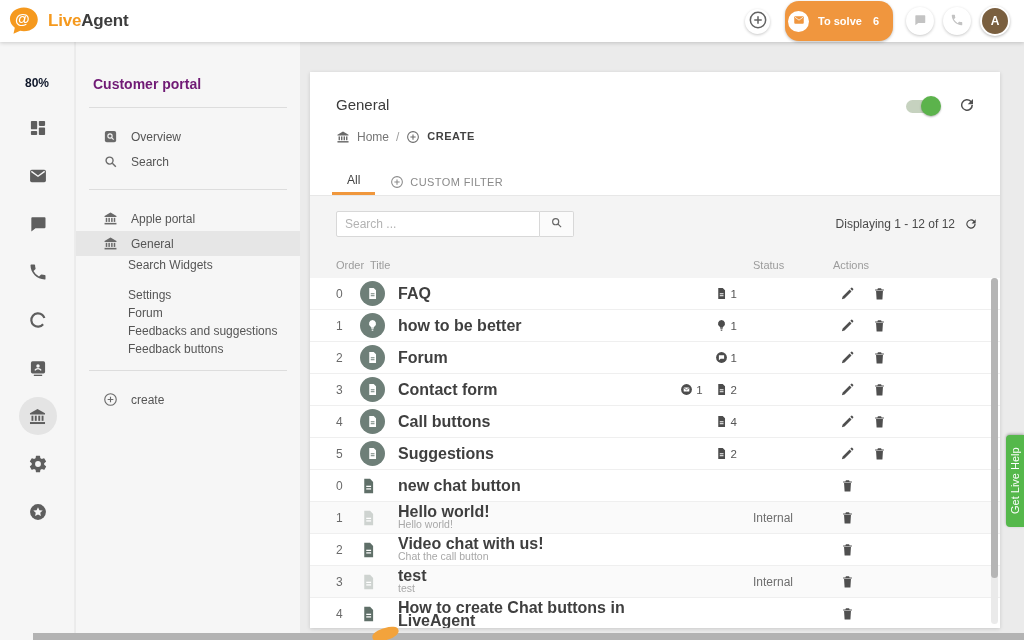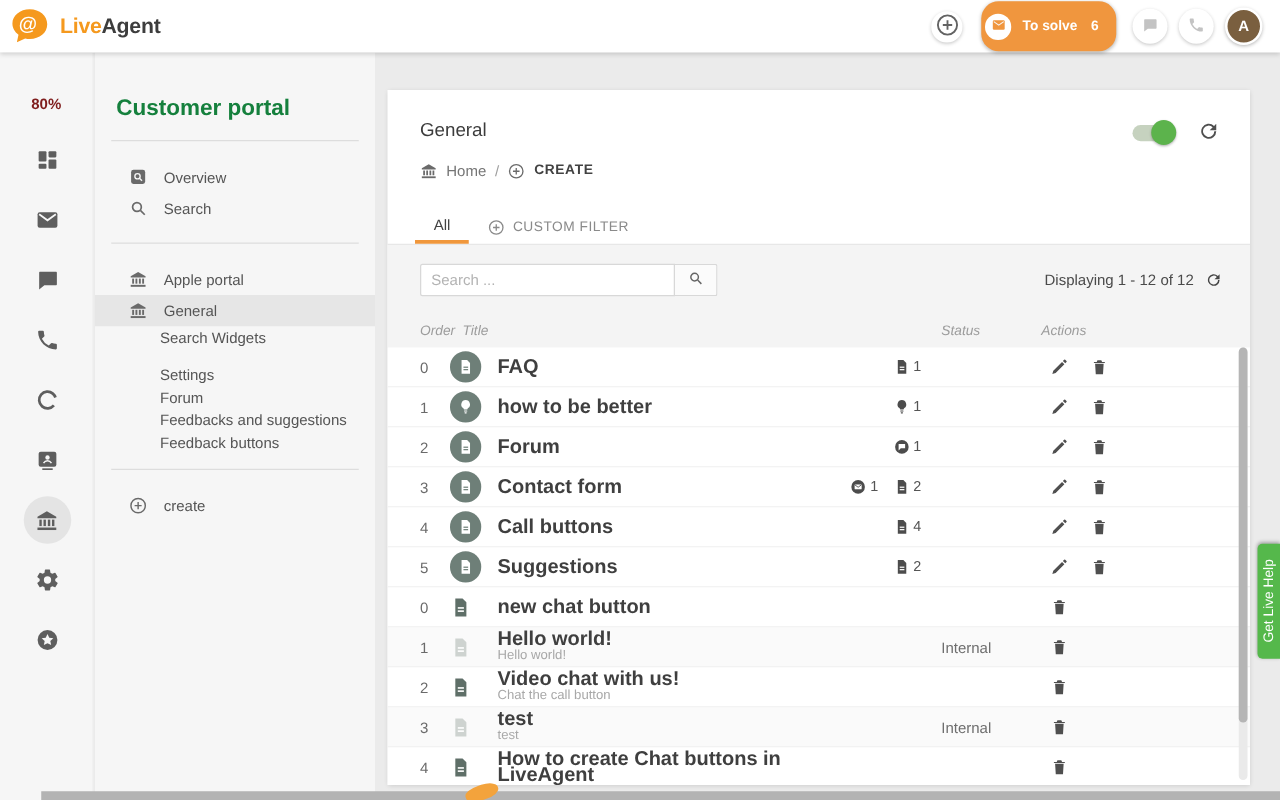--- a/index.html
+++ b/index.html
@@ -18,30 +18,30 @@
   .plus-btn{width:25px;height:25px;border-radius:50%;background:#fff;border:none;color:#636363;display:flex;align-items:center;justify-content:center;box-shadow:0 1px 3px rgba(0,0,0,.22);cursor:pointer;margin-right:6px;}
   .plus-btn svg{width:20px;height:20px;}
   .pill{height:40px;border-radius:14px;background:#F0963E;display:flex;align-items:center;padding:0 14px 0 3px;color:#fff;font-weight:bold;font-size:11px;border:none;box-shadow:0 1px 3px rgba(0,0,0,.25);cursor:pointer;gap:9px;margin-right:4px;}
   .pill-badge{width:21px;height:21px;border-radius:50%;background:#fff;display:flex;align-items:center;justify-content:center;color:#F0963E;}
   .pill-badge svg{width:12px;height:12px;}
   .pill-count{margin-left:2px;}
   .avatar{width:30px;height:30px;border-radius:50%;background:#7A5F3F;color:#fff;font-weight:bold;font-size:12px;display:flex;align-items:center;justify-content:center;border:2px solid #fff;box-shadow:0 1px 3px rgba(0,0,0,.28);cursor:pointer;}
 
   
   .rail{position:absolute;top:42px;left:0;width:75px;bottom:0;background:#f6f6f6;border-right:1px solid #ececec;z-index:2;}
-  .zoom-chip{margin:34px 12px 14px;text-align:center;font-size:12px;font-weight:bold;color:#7f1d1d;cursor:pointer;}
+  .zoom-chip{margin:34px 12px 14px;text-align:center;font-size:12px;font-weight:bold;color:#0f172a;cursor:pointer;}
   .rail-ic{width:75px;height:48px;display:flex;align-items:center;justify-content:center;color:#5e5e5e;cursor:pointer;}
   .rail-ic .ric{width:20px;height:20px;display:flex;align-items:center;justify-content:center;}
   .rail-ic .ric svg{width:20px;height:20px;}
   .rail-ic.active .ric{width:38px;height:38px;background:#e4e4e4;border-radius:50%;}
   .rail-ic.active .ric svg{width:19px;height:19px;}
 
   
   .sidebar{position:absolute;top:42px;left:76px;width:224px;bottom:0;background:#f6f6f6;z-index:2;}
-  .sb-title{margin:34px 0 0 17px;font-size:18px;font-weight:bold;color:#15803d;}
+  .sb-title{margin:34px 0 0 17px;font-size:14px;font-weight:bold;color:#701a75;}
   .sb-div{height:1px;background:#ddd;margin:15px 13px 0 13px;}
   .sb-item{display:flex;align-items:center;gap:13px;height:25px;padding-left:27px;font-size:12px;color:#555;cursor:pointer;}
   .sb-item .sbi{width:15px;height:15px;display:flex;color:#6a6a6a;flex:none;}
   .sb-item .sbi svg{width:15px;height:15px;}
   .sb-item.selected{background:#e6e6e6;}
   .sb-sub{padding-left:52px;font-size:12px;color:#555;height:18px;display:flex;align-items:center;cursor:pointer;}
   .mt16{margin-top:16px;} .mt12{margin-top:12px;}
 
   
   .panel{position:absolute;left:310px;top:72px;width:690px;height:556px;background:#fff;box-shadow:0 1px 4px rgba(0,0,0,.15);z-index:3;}
@@ -67,21 +67,21 @@
 
   .filterbar{position:relative;height:82px;background:#f4f4f4;}
   .searchwrap{position:absolute;left:26px;top:15px;display:flex;}
   .searchwrap input{width:204px;height:26px;border:1px solid #d8d8d8;border-radius:2px 0 0 2px;background:#fff;padding:0 8px;font-size:12px;color:#555;font-family:"Liberation Sans",sans-serif;outline:none;}
   .searchwrap input::placeholder{color:#b3b3b3;}
   .sbtn{width:34px;height:26px;border:1px solid #d8d8d8;border-left:none;border-radius:0 2px 2px 0;background:#fbfbfb;color:#666;display:flex;align-items:center;justify-content:center;cursor:pointer;}
   .sbtn svg{width:13px;height:13px;}
   .displaying{position:absolute;right:22px;top:21px;display:flex;align-items:center;gap:9px;font-size:12px;color:#4a4a4a;padding-left:32px;}
   .ref-sm{width:14px;height:14px;color:#444;cursor:pointer;display:flex;}
   .ref-sm svg{width:14px;height:14px;}
-  .thead{position:absolute;left:0;right:0;bottom:0;height:26px;display:grid;grid-template-columns:34px 383px 80px 1fr;padding:0 40px 0 26px;align-items:center;font-size:11px;color:#9c9c9c;font-style:italic;}
+  .thead{position:absolute;left:0;right:0;bottom:0;height:26px;display:grid;grid-template-columns:34px 383px 80px 1fr;padding:0 40px 0 26px;align-items:center;font-size:11px;color:#9c9c9c;}
 
   .rows{position:absolute;top:206px;left:0;right:0;bottom:0;overflow:hidden;}
   .trow{display:grid;grid-template-columns:24px 38px 245px 110px 80px 1fr;padding:0 40px 0 26px;height:32px;align-items:center;border-bottom:1px solid #efefef;background:#fff;}
   .trow.muted{background:#fafafa;}
   .c-order{font-size:12px;color:#6a6a6a;}
   .ava{width:25px;height:25px;border-radius:50%;background:#6E7F78;display:flex;align-items:center;justify-content:center;}
   .ava svg{width:13px;height:13px;}
   .pdoc{width:17px;height:20px;display:block;}
   .pdoc svg{width:17px;height:20px;}
   .c-title b{font-size:16px;color:#3f3f3f;display:block;line-height:13px;font-weight:bold;}

